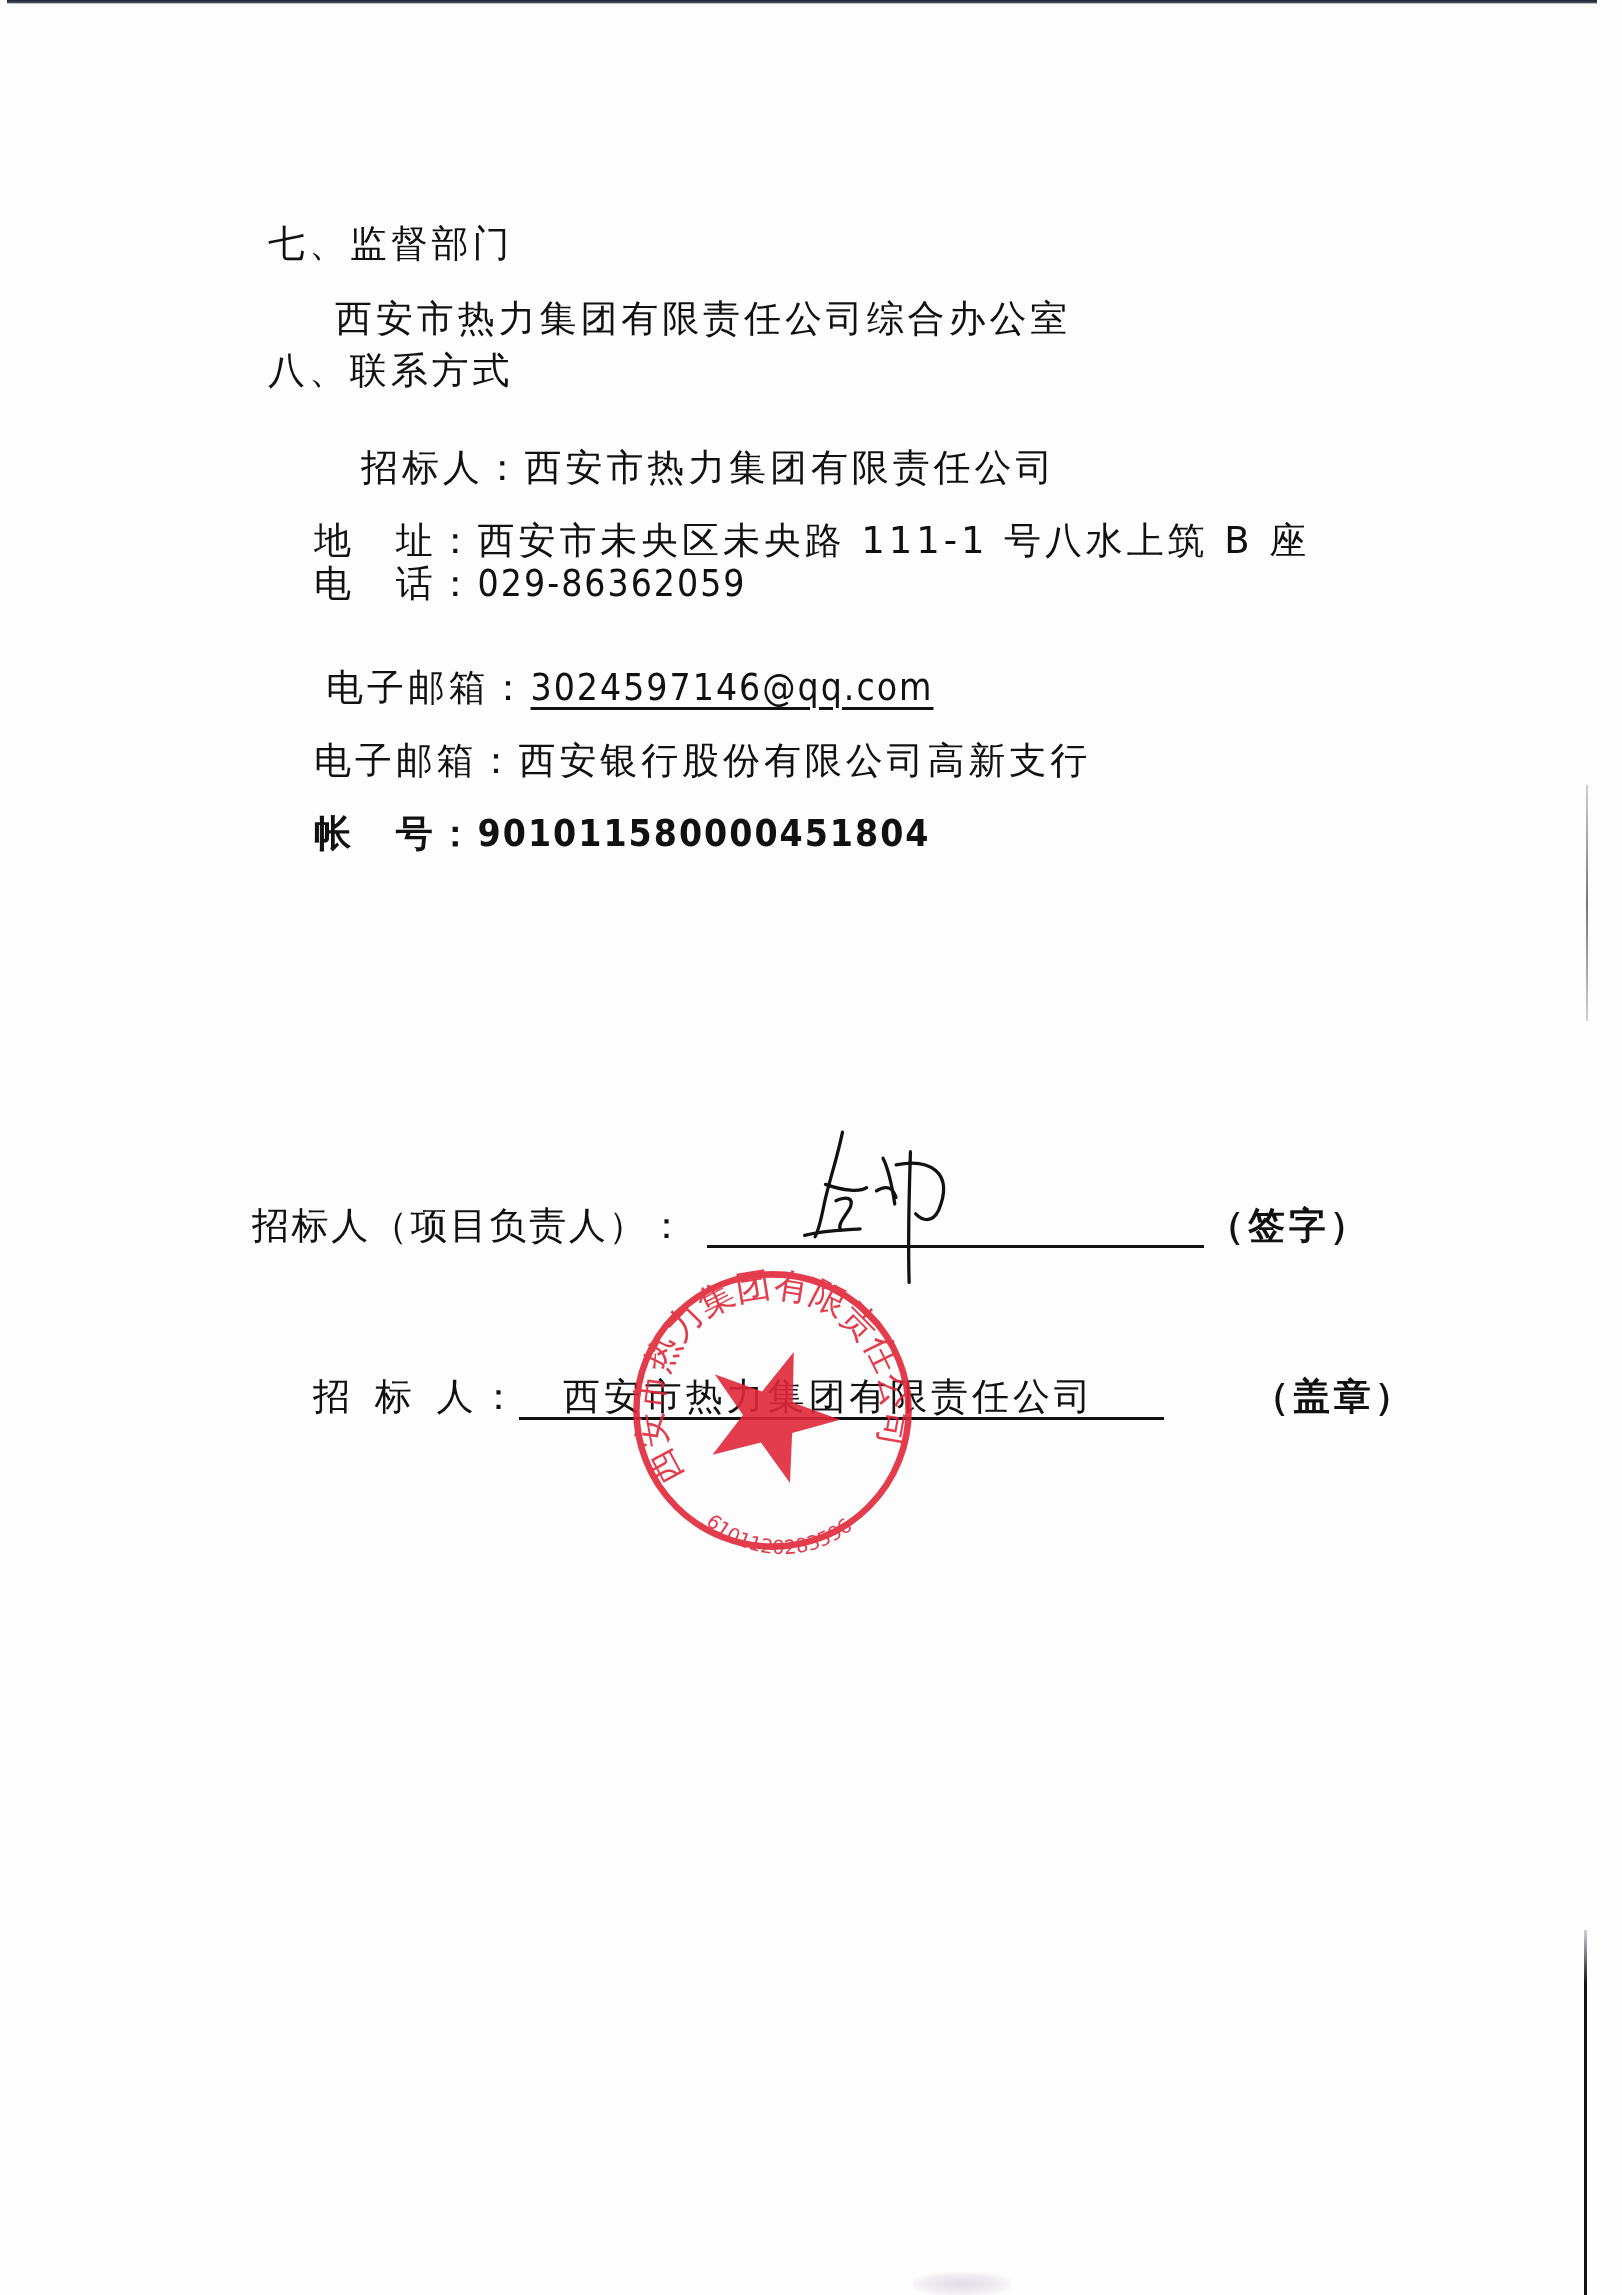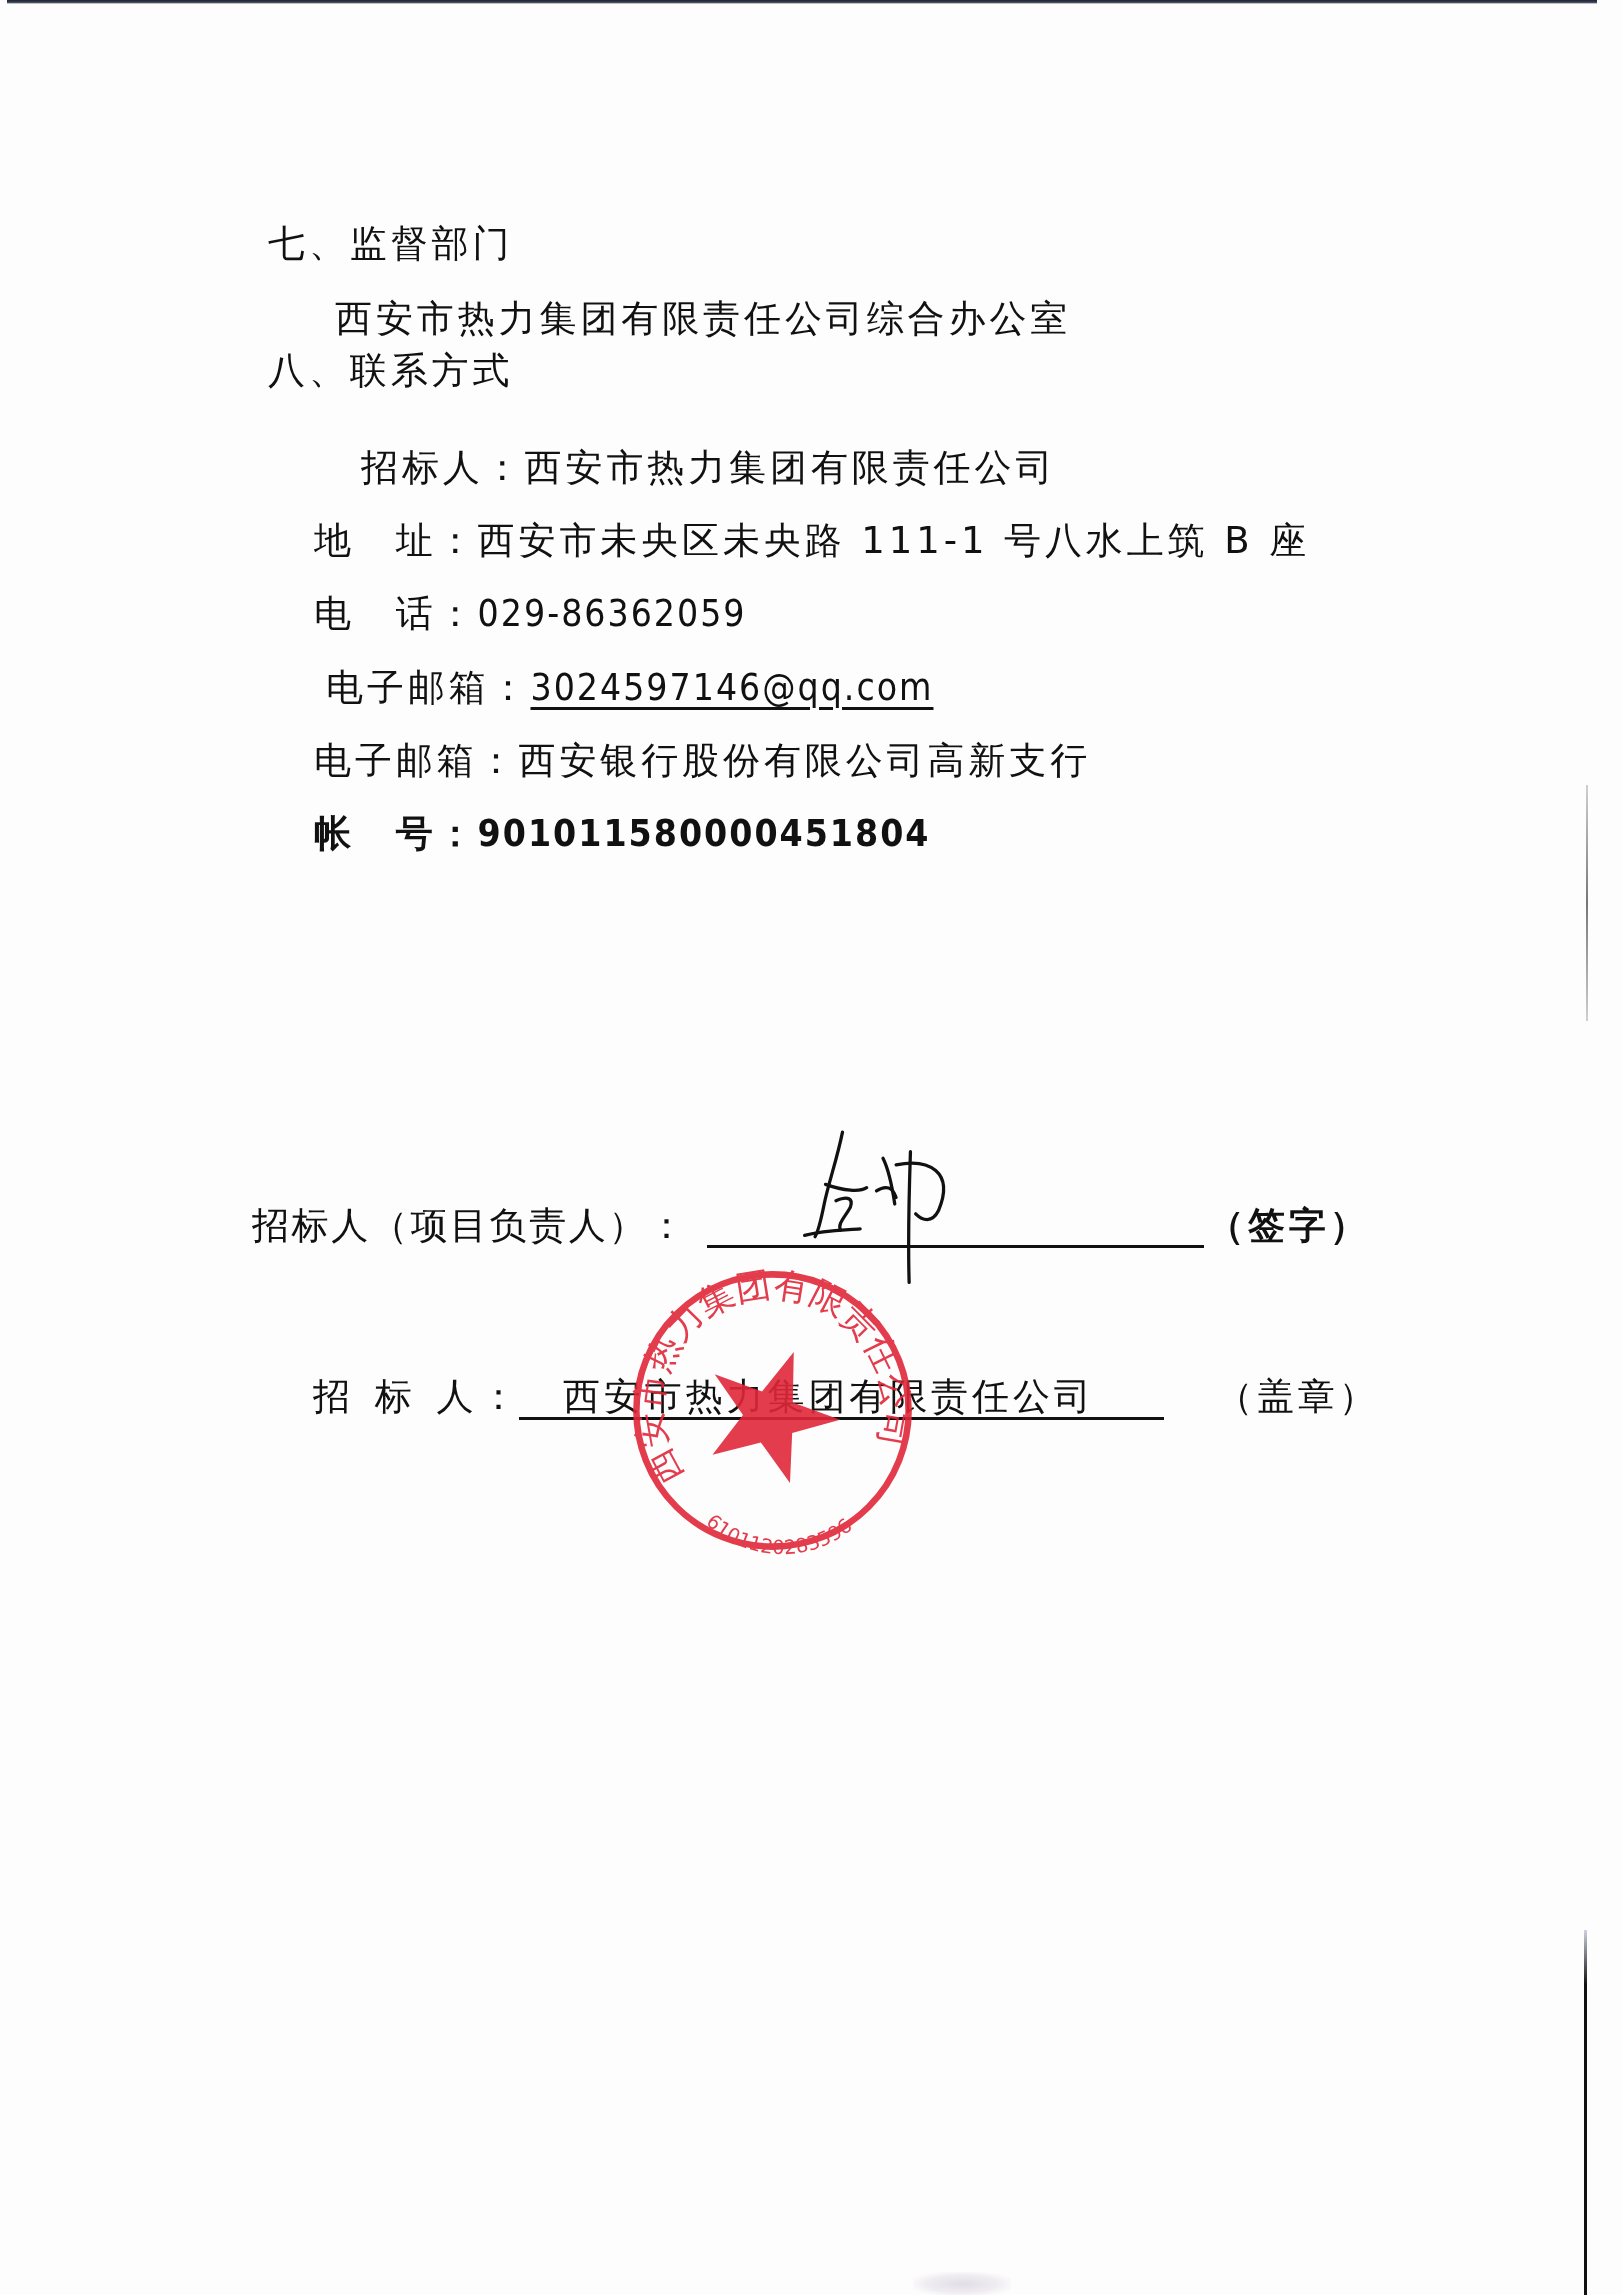--- a/index.html
+++ b/index.html
@@ -56,21 +56,21 @@
 <div class="line heading" style="top:221px;">七、监督部门</div>
 <div class="line" style="left:335px; top:296px;">西安市热力集团有限责任公司综合办公室</div>
 <div class="line heading" style="top:348px;">八、联系方式</div>
 
 <div class="line indent2" style="top:445px;margin-left:47px;">
   <span class="label">招标人：</span><span class="value">西安市热力集团有限责任公司</span>
 </div>
 <div class="line indent2" style="top:518px;">
   <span class="label">地　址：</span><span class="value">西安市未央区未央路 111-1 号八水上筑 B 座</span>
 </div>
-<div class="line indent2" style="top:591px;text-align:right;">
+<div class="line indent2" style="top:561px;text-align:right;">
   <span class="label">电　话：</span><span class="value num">029-86362059</span>
 </div>
 <div class="line indent2" style="top:665px;margin-left:12px;">
   <span class="label">电子邮箱：</span><span class="value num email">3024597146@qq.com</span>
 </div>
 <div class="line indent2" style="top:738px;">
   <span class="label">电子邮箱：</span><span class="value">西安银行股份有限公司高新支行</span>
 </div>
 <div class="line indent2" style="top:811px;font-weight:bold;">
   <span class="label">帐　号：</span><span class="value num">901011580000451804</span>
@@ -88,21 +88,21 @@
     <path d="M150 60 C160 80 165 110 168 130"></path>
     <path d="M140 110 C155 100 165 105 170 120"></path>
     <path d="M170 70 C220 60 260 80 235 140 C225 160 210 155 200 145"></path>
     <path d="M192 50 C190 110 188 180 190 250"></path>
   </g>
 </svg>
 
 <div class="line" style="left:313px; top:1374px; letter-spacing:6.5px;">招 标 人：</div>
 <div class="line" style="left:563px; top:1374px;">西安市热力集团有限责任公司</div>
 <div class="seal-line"></div>
-<div class="line" style="left:1216px; top:1374px;">（盖章）</div>
+<div class="line" style="left:1252px; top:1374px;font-weight:bold;">（盖章）</div>
 
 <svg class="stamp" viewBox="0 0 460 460">
   <defs>
     <path id="ringPath" d="M 95 330 A 170 170 0 1 1 365 330"></path>
     <path id="codePath" d="M 120 395 A 170 170 0 0 0 395 200"></path>
   </defs>
   <circle cx="230" cy="230" r="208" fill="none" stroke="#e0283a" stroke-width="10"></circle>
   <polygon points="230,135 255,208 332,208 270,252 293,325 230,282 167,325 190,252 128,208 205,208" fill="#e0283a" transform="rotate(20 230 230)"></polygon>
   <text font-size="54" fill="#e0283a" font-family="DejaVu Sans, sans-serif">
     <textPath href="#ringPath" startOffset="0">西安市热力集团有限责任公司</textPath>

